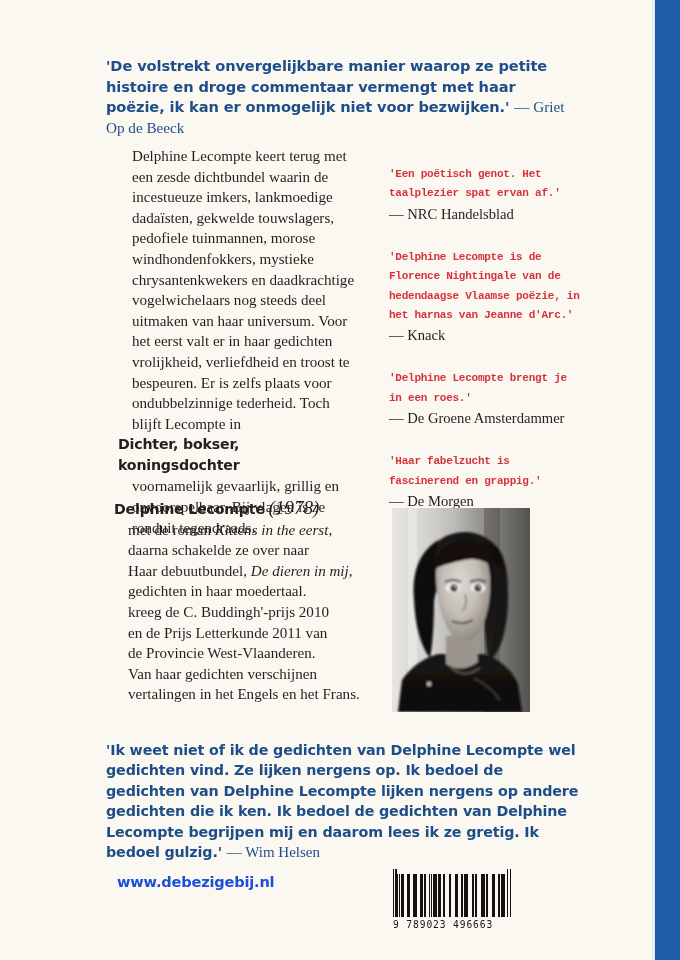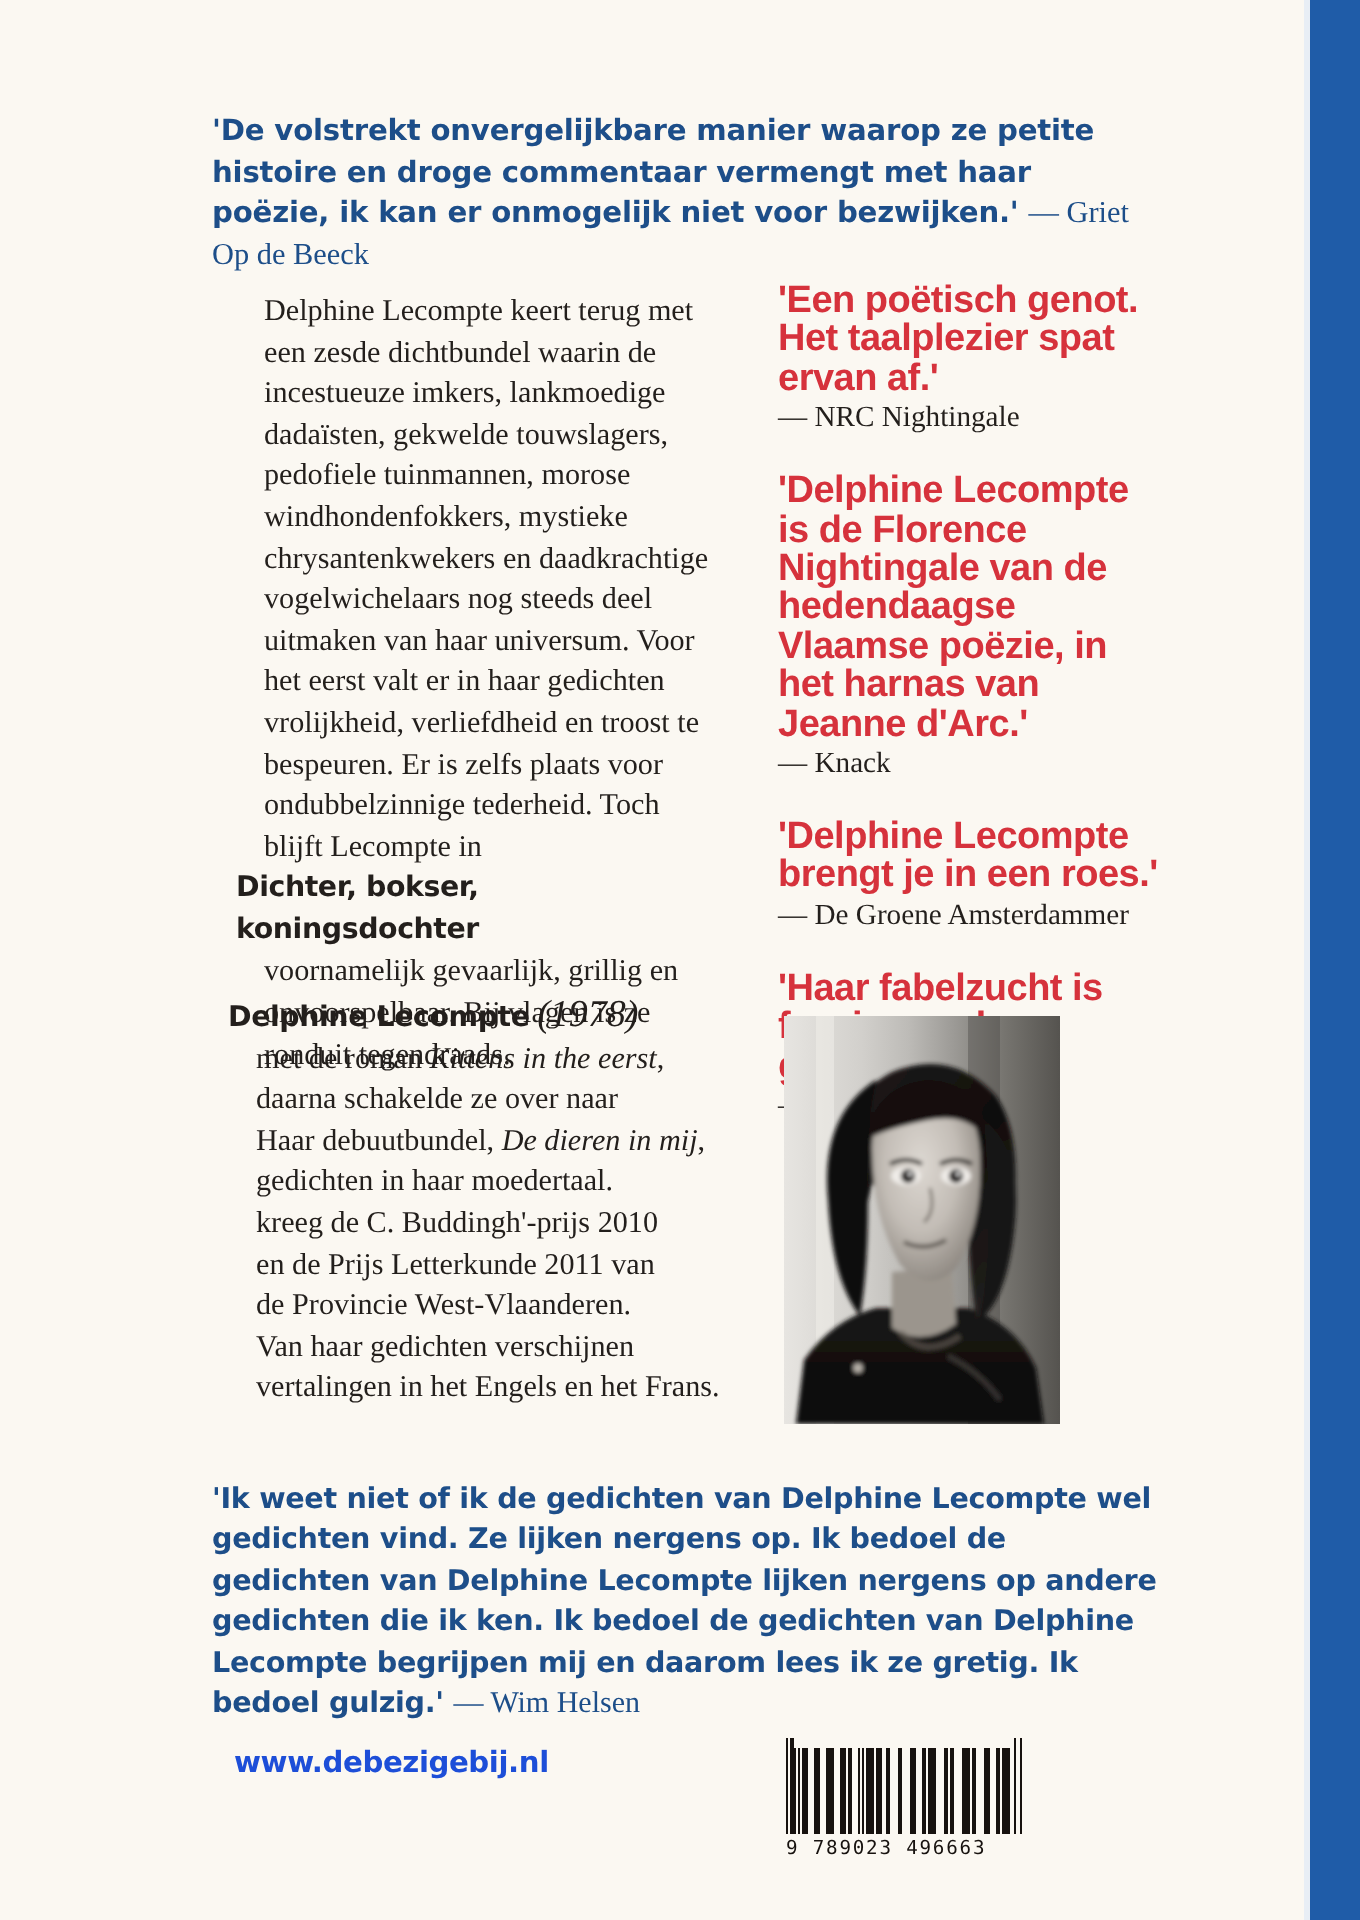--- a/index.html
+++ b/index.html
@@ -116,25 +116,26 @@
     left: 389px;
     top: 141px;
     width: 192px;
   }
   .quote-block {
     margin-bottom: 17px;
   }
   .quote-block:last-child { margin-bottom: 0; }
   .quote-text {
     color: #d6323c;
-    font-family: Liberation Sans, sans-serif;
-    font-weight: bold;
-    font-size: 19px;
+    font-family: Liberation Mono, monospace;
+    font-weight: bold;
+    font-size: 11px;
     line-height: 19.4px;
     letter-spacing: -0.25px;
+    margin-top: 24px;
   }
   .quote-src {
     color: #231f1c;
     font-family: "Liberation Serif", serif;
     font-size: 14.6px;
     line-height: 19px;
     padding-top: 1px;
   }
 
   
@@ -238,21 +239,21 @@
     <span class="indent">kreeg de C. Buddingh'-prijs 2010</span>
     <span class="indent">en de Prijs Letterkunde 2011 van</span>
     <span class="indent">de Provincie West-Vlaanderen.</span>
     <span class="indent">Van haar gedichten verschijnen</span>
     <span class="indent">vertalingen in het Engels en het Frans.</span>
   </div>
 
   <div class="quotes">
     <div class="quote-block">
       <div class="quote-text">'Een poëtisch genot. Het taalplezier spat ervan af.'</div>
-      <div class="quote-src">— NRC Nightingale</div>
+      <div class="quote-src">— NRC Handelsblad</div>
     </div>
     <div class="quote-block">
       <div class="quote-text">'Delphine Lecompte is de Florence Nightingale van de hedendaagse Vlaamse poëzie, in het harnas van Jeanne d'Arc.'</div>
       <div class="quote-src">— Knack</div>
     </div>
     <div class="quote-block">
       <div class="quote-text">'Delphine Lecompte brengt je in een roes.'</div>
       <div class="quote-src">— De Groene Amsterdammer</div>
     </div>
     <div class="quote-block">

